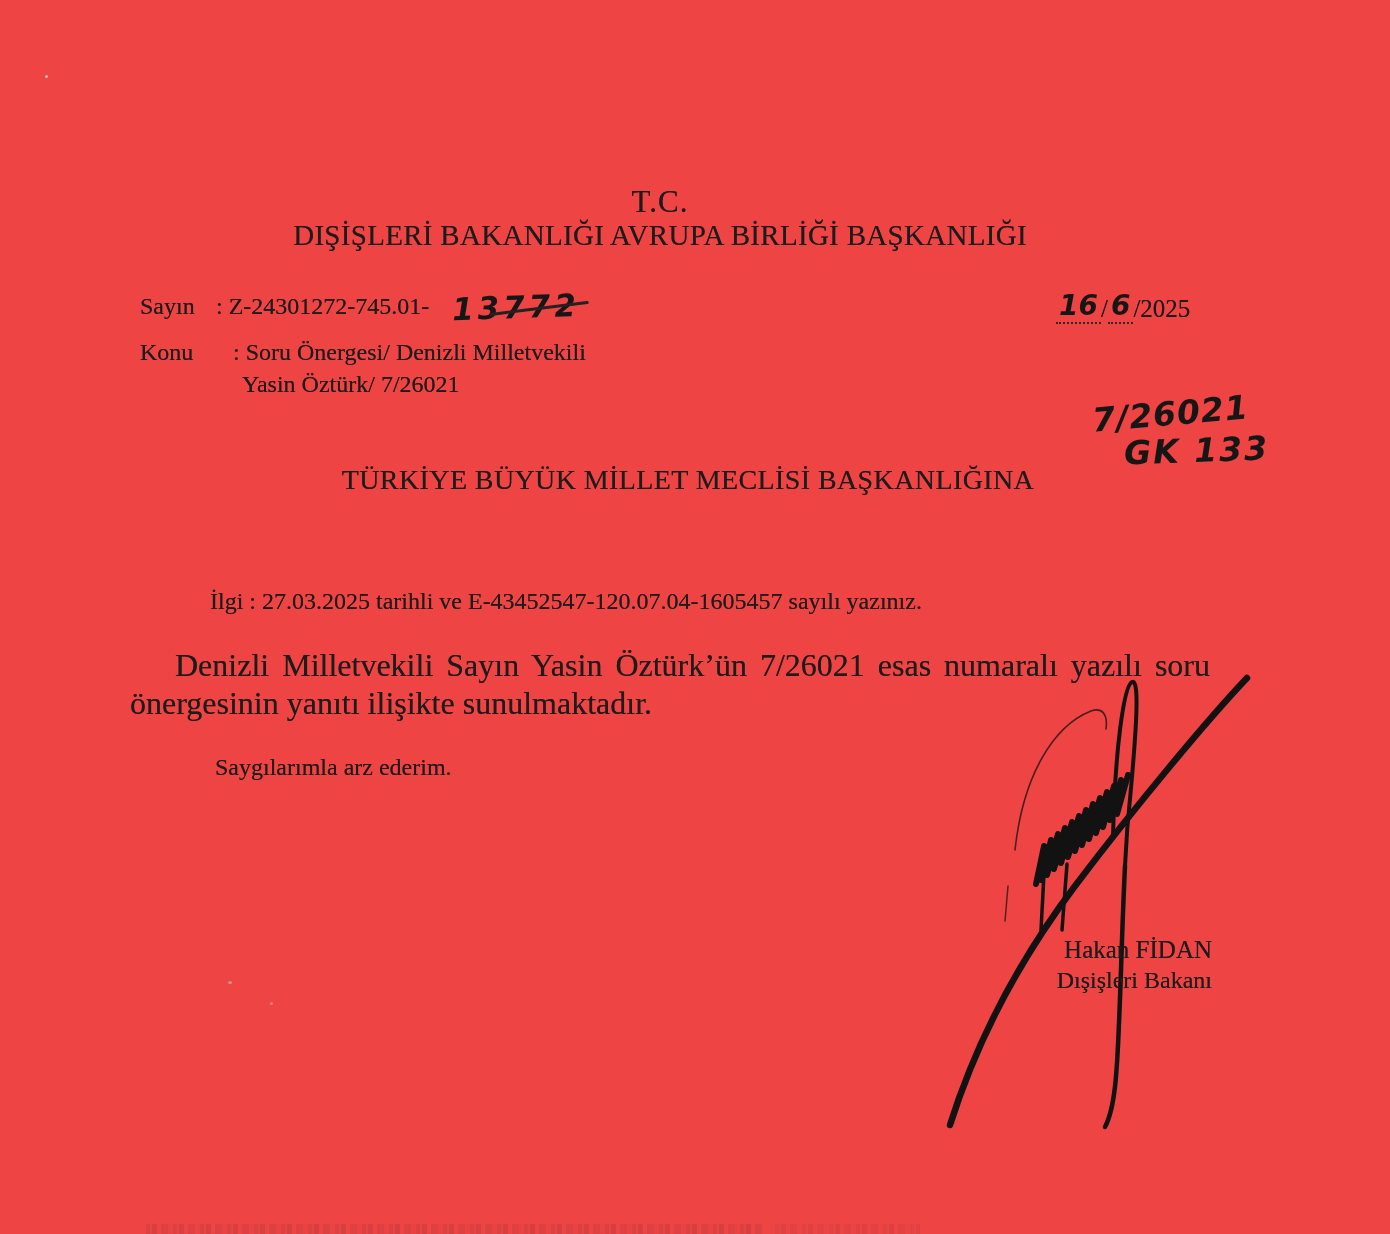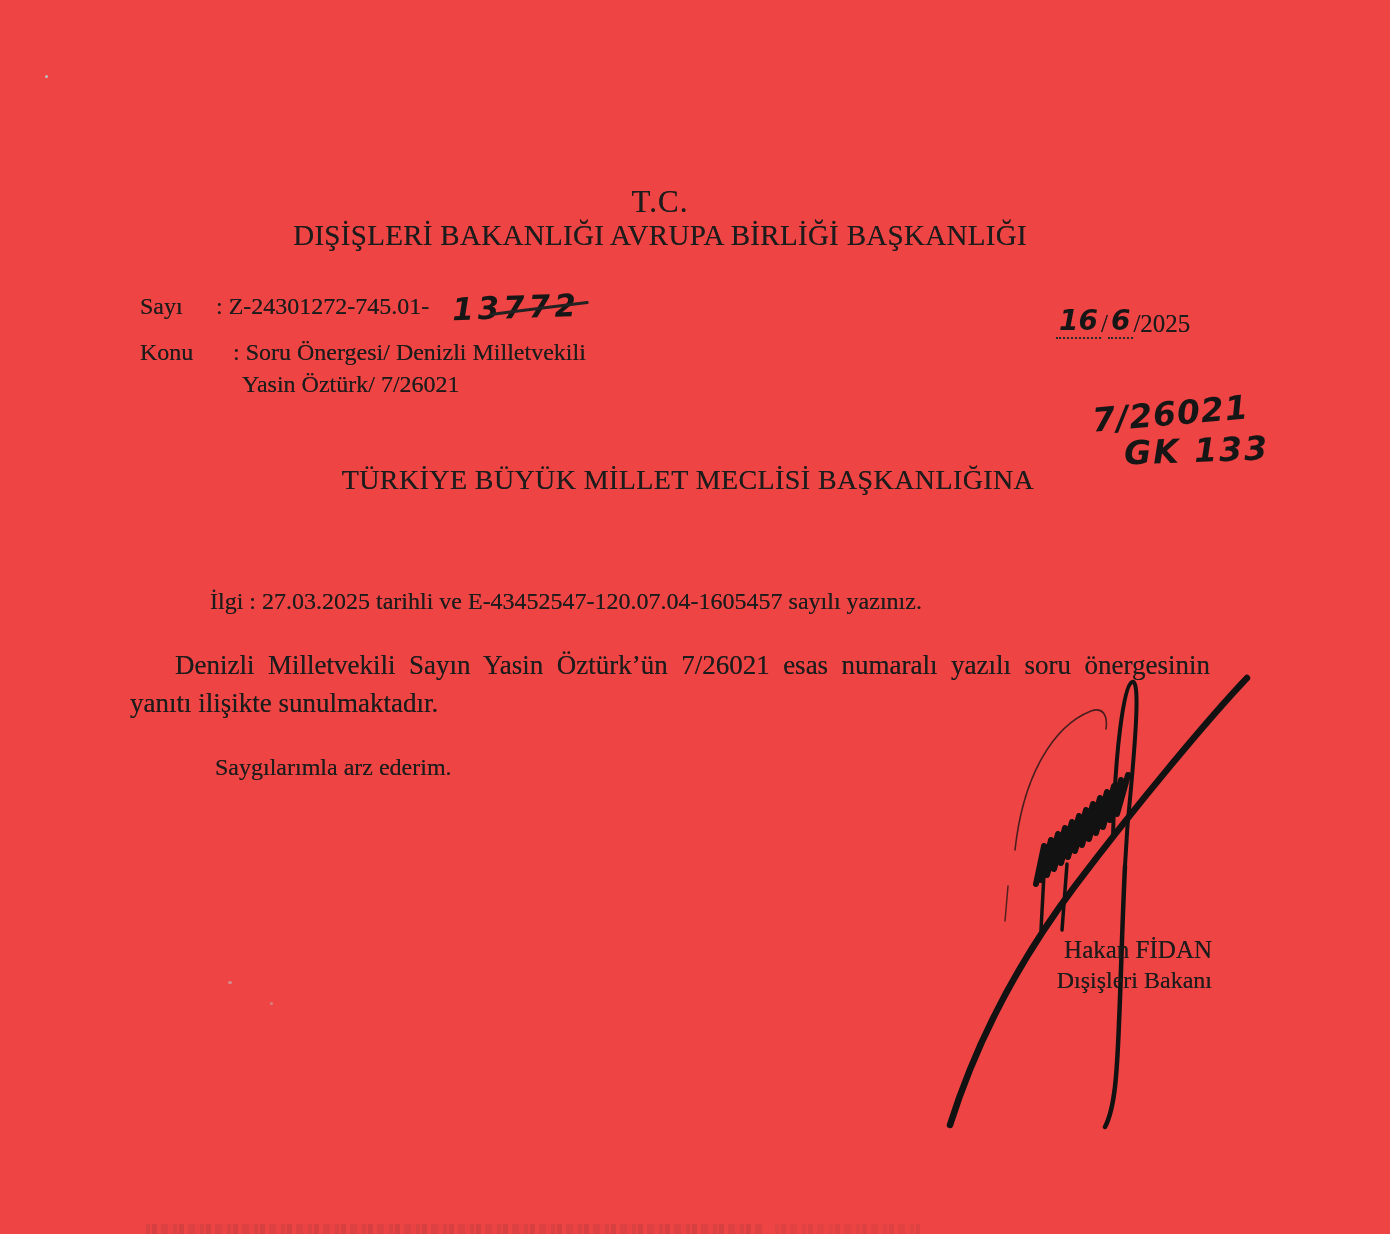--- a/index.html
+++ b/index.html
@@ -19,38 +19,38 @@
   .fs24{font-size:24px;}
   .sayi-label{top:293px;left:140px;}
   .sayi-value{top:293px;left:216px;}
   .konu-label{top:339px;left:140px;}
   .konu-value{top:339px;left:233px;}
   .konu-value2{top:371px;left:242px;}
   .recipient{top:464px;left:0;width:1320px;text-align:center;font-size:28px;letter-spacing:0.4px;padding-left:28px;}
   .reference{top:588px;left:210px;}
   .paragraph{
     position:absolute;top:646px;left:130px;width:1080px;
-    font-size:27px;line-height:38px;text-indent:45px;
+    font-size:32px;line-height:38px;text-indent:45px;
     text-align:justify;white-space:normal;margin:0;
   }
   .closing{top:754px;left:215px;}
   .sig-block{top:934px;left:950px;width:262px;text-align:right;line-height:31px;}
   .sig-name{font-size:25px;}
   .sig-title{font-size:24px;}
   .ek-line{top:1101px;left:132px;}
   .ek-label{font-weight:bold;}
   
   .hand{
     font-family:"DejaVu Sans", sans-serif;
     font-style:italic;font-weight:bold;
     color:#161616;
   }
   .sayi-hand{top:289px;left:452px;font-size:31px;letter-spacing:4px;transform:rotate(-2deg);}
   .sayi-cross{top:307px;left:489px;width:100px;height:2.5px;background:#222;transform:rotate(-7deg);border-radius:2px;}
-  .date-line{top:294px;left:1056px;font-size:25px;margin-top:15px;}
+  .date-line{top:294px;left:1056px;font-size:25px;}
   .dfield{display:inline-block;border-bottom:2px dotted #2b2b2b;padding:0 3px;line-height:1;}
   .dfield .hand{font-size:28px;position:relative;top:-2px;}
   .note1{top:394px;left:1092px;font-size:33px;letter-spacing:1px;transform:rotate(-5deg);}
   .note2{top:431px;left:1124px;font-size:33px;letter-spacing:2px;transform:rotate(-2deg);}
   
   .speck{position:absolute;background:#bfbfbf;border-radius:50%;}
   .speck1{left:45px;top:75px;width:3px;height:3px;}
   .speck2{left:228px;top:981px;width:4px;height:3px;opacity:.6;}
   .speck3{left:270px;top:1002px;width:3px;height:3px;opacity:.5;}
   .faint-footer{
@@ -71,21 +71,21 @@
 
 <div class="page">
 
   <div class="speck speck1"></div>
   <div class="speck speck2"></div>
   <div class="speck speck3"></div>
 
   <div class="abs scan tc">T.C.</div>
   <div class="abs scan ministry">DIŞİŞLERİ BAKANLIĞI AVRUPA BİRLİĞİ BAŞKANLIĞI</div>
 
-  <div class="abs scan fs24 sayi-label">Sayı</div>
+  <div class="abs scan fs24 sayi-label">Sayın</div>
   <div class="abs scan fs24 sayi-value">: Z-24301272-745.01-</div>
   <div class="abs hand sayi-hand">13772</div>
   <div class="abs sayi-cross"></div>
 
   <div class="abs scan fs24 konu-label">Konu</div>
   <div class="abs scan fs24 konu-value">: Soru Önergesi/ Denizli Milletvekili</div>
   <div class="abs scan fs24 konu-value2">Yasin Öztürk/ 7/26021</div>
 
   <div class="abs date-line">
     <span class="dfield"><span class="hand">16</span></span><span class="scan">/</span><span class="dfield"><span class="hand">6</span></span><span class="scan">/2025</span>

